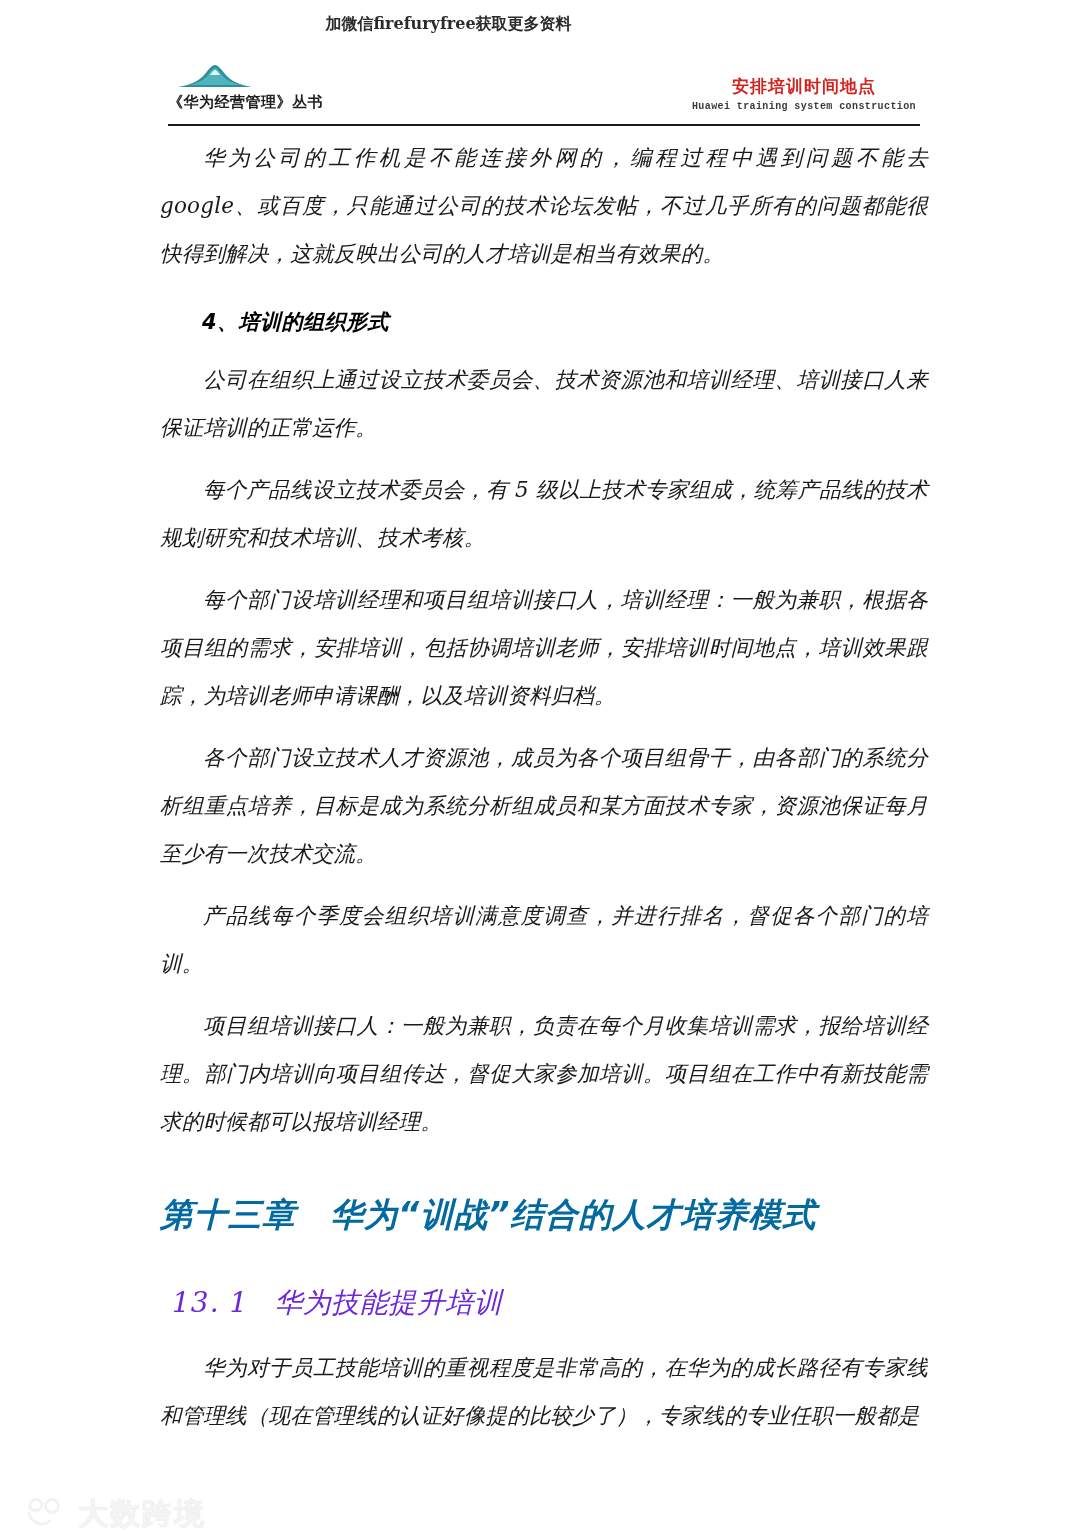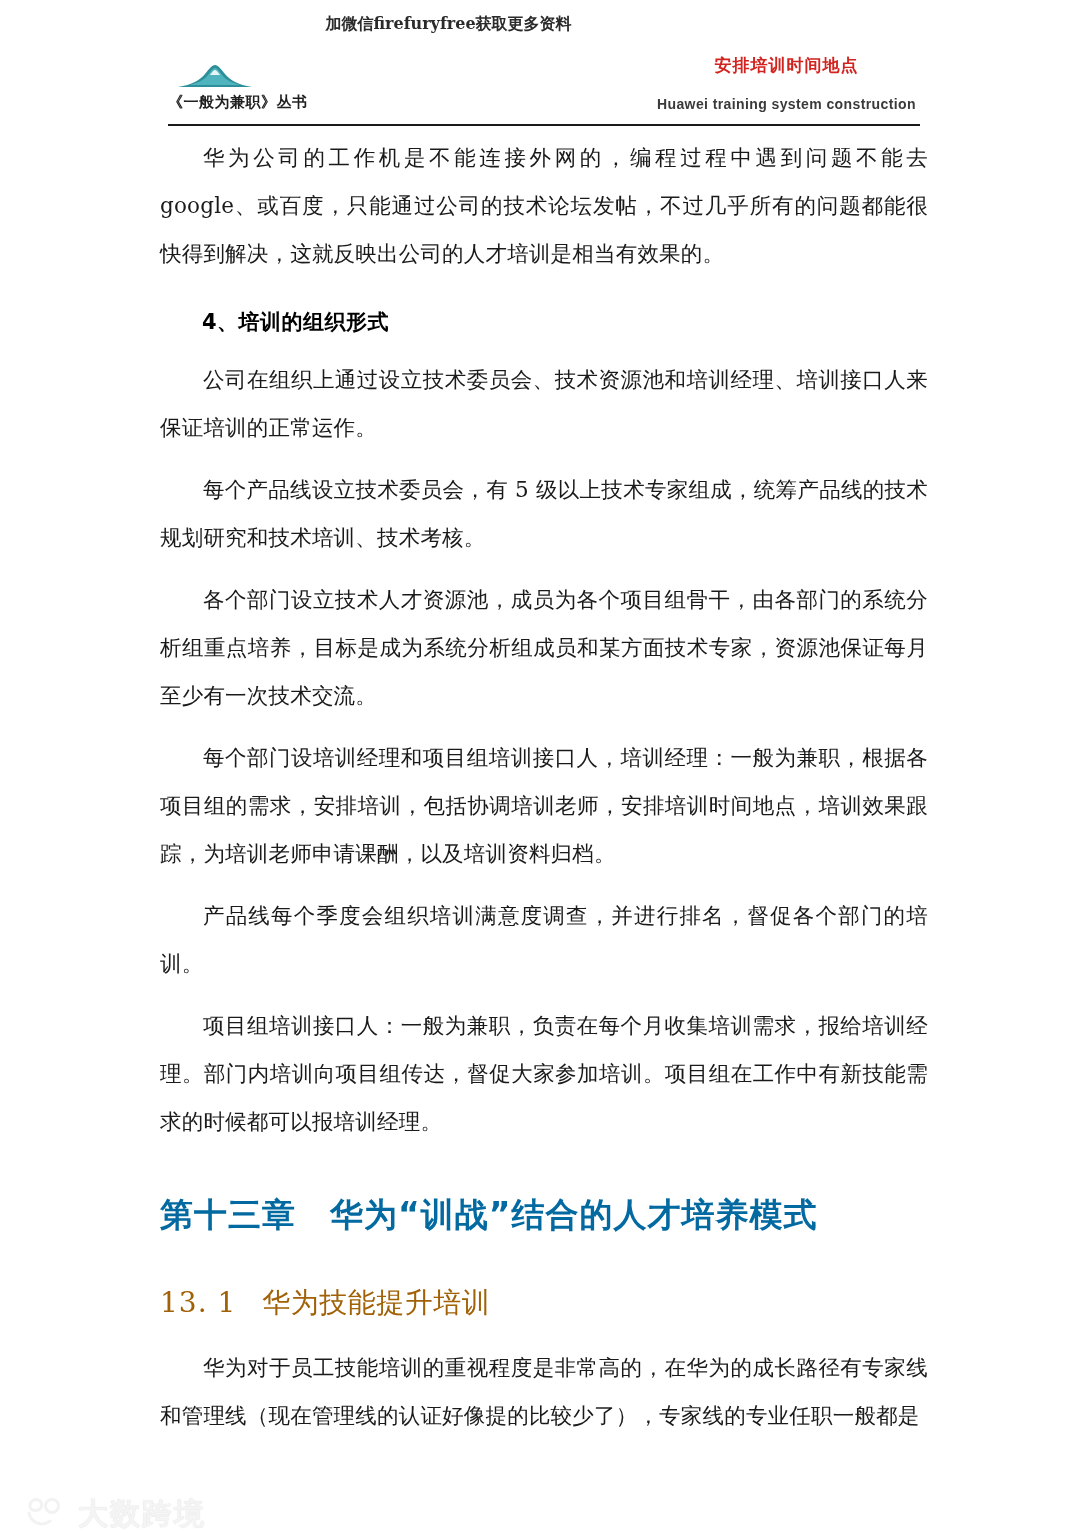--- a/index.html
+++ b/index.html
@@ -75,43 +75,44 @@
   .header-right-cn {
     font-family: "DejaVu Serif", "Liberation Serif", serif;
     font-size: 17px;
     font-weight: 700;
     color: #d2231f;
     letter-spacing: 1px;
     white-space: nowrap;
     line-height: 1.25;
   }
   .header-right-en {
-    font-family: Liberation Sans, sans-serif;
-    font-size: 14px;
+    font-family: Liberation Mono, monospace;
+    font-size: 10px;
     font-weight: 700;
     color: #3a3a3a;
     letter-spacing: 0.4px;
     white-space: nowrap;
-    margin-top: 20px;
+    margin-top: 4px;
   }
   .header-rule {
     position: absolute;
     top: 124px;
     left: 168px;
     width: 752px;
     height: 0;
     border-top: 2.5px solid #1a1a1a;
   }
 
   
   .content {
     position: absolute;
     top: 134px;
     left: 160px;
     width: 768px;
+    font-style: italic;
   }
 
   p.para {
     margin: 0 0 14px 0;
     font-family: "DejaVu Serif", "Liberation Serif", serif;
     font-size: 21.5px;
     line-height: 48px;
     color: #1a1a1a;
     text-align: justify;
     text-justify: inter-character;
@@ -136,26 +137,26 @@
     font-size: 33px;
     font-weight: 700;
     line-height: 62px;
     color: #0369a1;
     text-indent: 0;
     letter-spacing: 1px;
     white-space: nowrap;
   }
 
   h2.section-title {
-    margin: 30px 0 14px 0;
+    margin: 30px 0 14px 12px;
     font-family: "DejaVu Serif", "Liberation Serif", serif;
     font-size: 28px;
     font-weight: 400;
     line-height: 54px;
-    color: #a16207;
+    color: #6d28d9;
     letter-spacing: 0.5px;
     white-space: nowrap;
   }
   h2.section-title .sec-num {
     letter-spacing: 1px;
   }
   h2.section-title .sec-gap {
     display: inline-block;
     width: 26px;
   }
@@ -194,21 +195,21 @@
   <div class="top-watermark">加微信firefuryfree获取更多资料</div>
 
   <div class="header">
 
     <div class="header-left">
       <svg class="logo-mark" viewBox="0 0 86 30">
         <path d="M43 4 C 46 4, 49 8, 53 13 C 58 19, 66 24, 80 26 L 6 26 C 20 24, 28 19, 33 13 C 37 8, 40 4, 43 4 Z" fill="#2d8f99"></path>
         <path d="M43 7 C 45 7, 47 10, 50 14 C 54 19, 60 22, 69 24 L 17 24 C 26 22, 32 19, 36 14 C 39 10, 41 7, 43 7 Z" fill="#4fb4bd"></path>
         <path d="M43 9 C 44.5 9, 46 11, 48 14 L 38 14 C 40 11, 41.5 9, 43 9 Z" fill="#ffffff" opacity="0.85"></path>
       </svg>
-      <div class="header-left-text">《一般为兼职》丛书</div>
+      <div class="header-left-text">《华为经营管理》丛书</div>
     </div>
 
     <div class="header-right">
       <div class="header-right-cn">安排培训时间地点</div>
       <div class="header-right-en">Huawei training system construction</div>
     </div>
 
   </div>
 
   <div class="header-rule"></div>
@@ -216,23 +217,23 @@
   <div class="content">
 
     <p class="para">华为公司的工作机是不能连接外网的，编程过程中遇到问题不能去 google、或百度，只能通过公司的技术论坛发帖，不过几乎所有的问题都能很快得到解决，这就反映出公司的人才培训是相当有效果的。</p>
 
     <h3 class="sub-heading">4、培训的组织形式</h3>
 
     <p class="para">公司在组织上通过设立技术委员会、技术资源池和培训经理、培训接口人来保证培训的正常运作。</p>
 
     <p class="para">每个产品线设立技术委员会，有 5 级以上技术专家组成，统筹产品线的技术规划研究和技术培训、技术考核。</p>
 
+    <p class="para">每个部门设培训经理和项目组培训接口人，培训经理：一般为兼职，根据各项目组的需求，安排培训，包括协调培训老师，安排培训时间地点，培训效果跟踪，为培训老师申请课酬，以及培训资料归档。</p>
+
     <p class="para">各个部门设立技术人才资源池，成员为各个项目组骨干，由各部门的系统分析组重点培养，目标是成为系统分析组成员和某方面技术专家，资源池保证每月至少有一次技术交流。</p>
-
-    <p class="para">每个部门设培训经理和项目组培训接口人，培训经理：一般为兼职，根据各项目组的需求，安排培训，包括协调培训老师，安排培训时间地点，培训效果跟踪，为培训老师申请课酬，以及培训资料归档。</p>
 
     <p class="para">产品线每个季度会组织培训满意度调查，并进行排名，督促各个部门的培训。</p>
 
     <p class="para">项目组培训接口人：一般为兼职，负责在每个月收集培训需求，报给培训经理。部门内培训向项目组传达，督促大家参加培训。项目组在工作中有新技能需求的时候都可以报培训经理。</p>
 
     <h1 class="chapter-title">第十三章　华为“训战”结合的人才培养模式</h1>
 
     <h2 class="section-title">
       <span class="sec-num">13. 1</span><span class="sec-gap"></span><span>华为技能提升培训</span>
     </h2>

